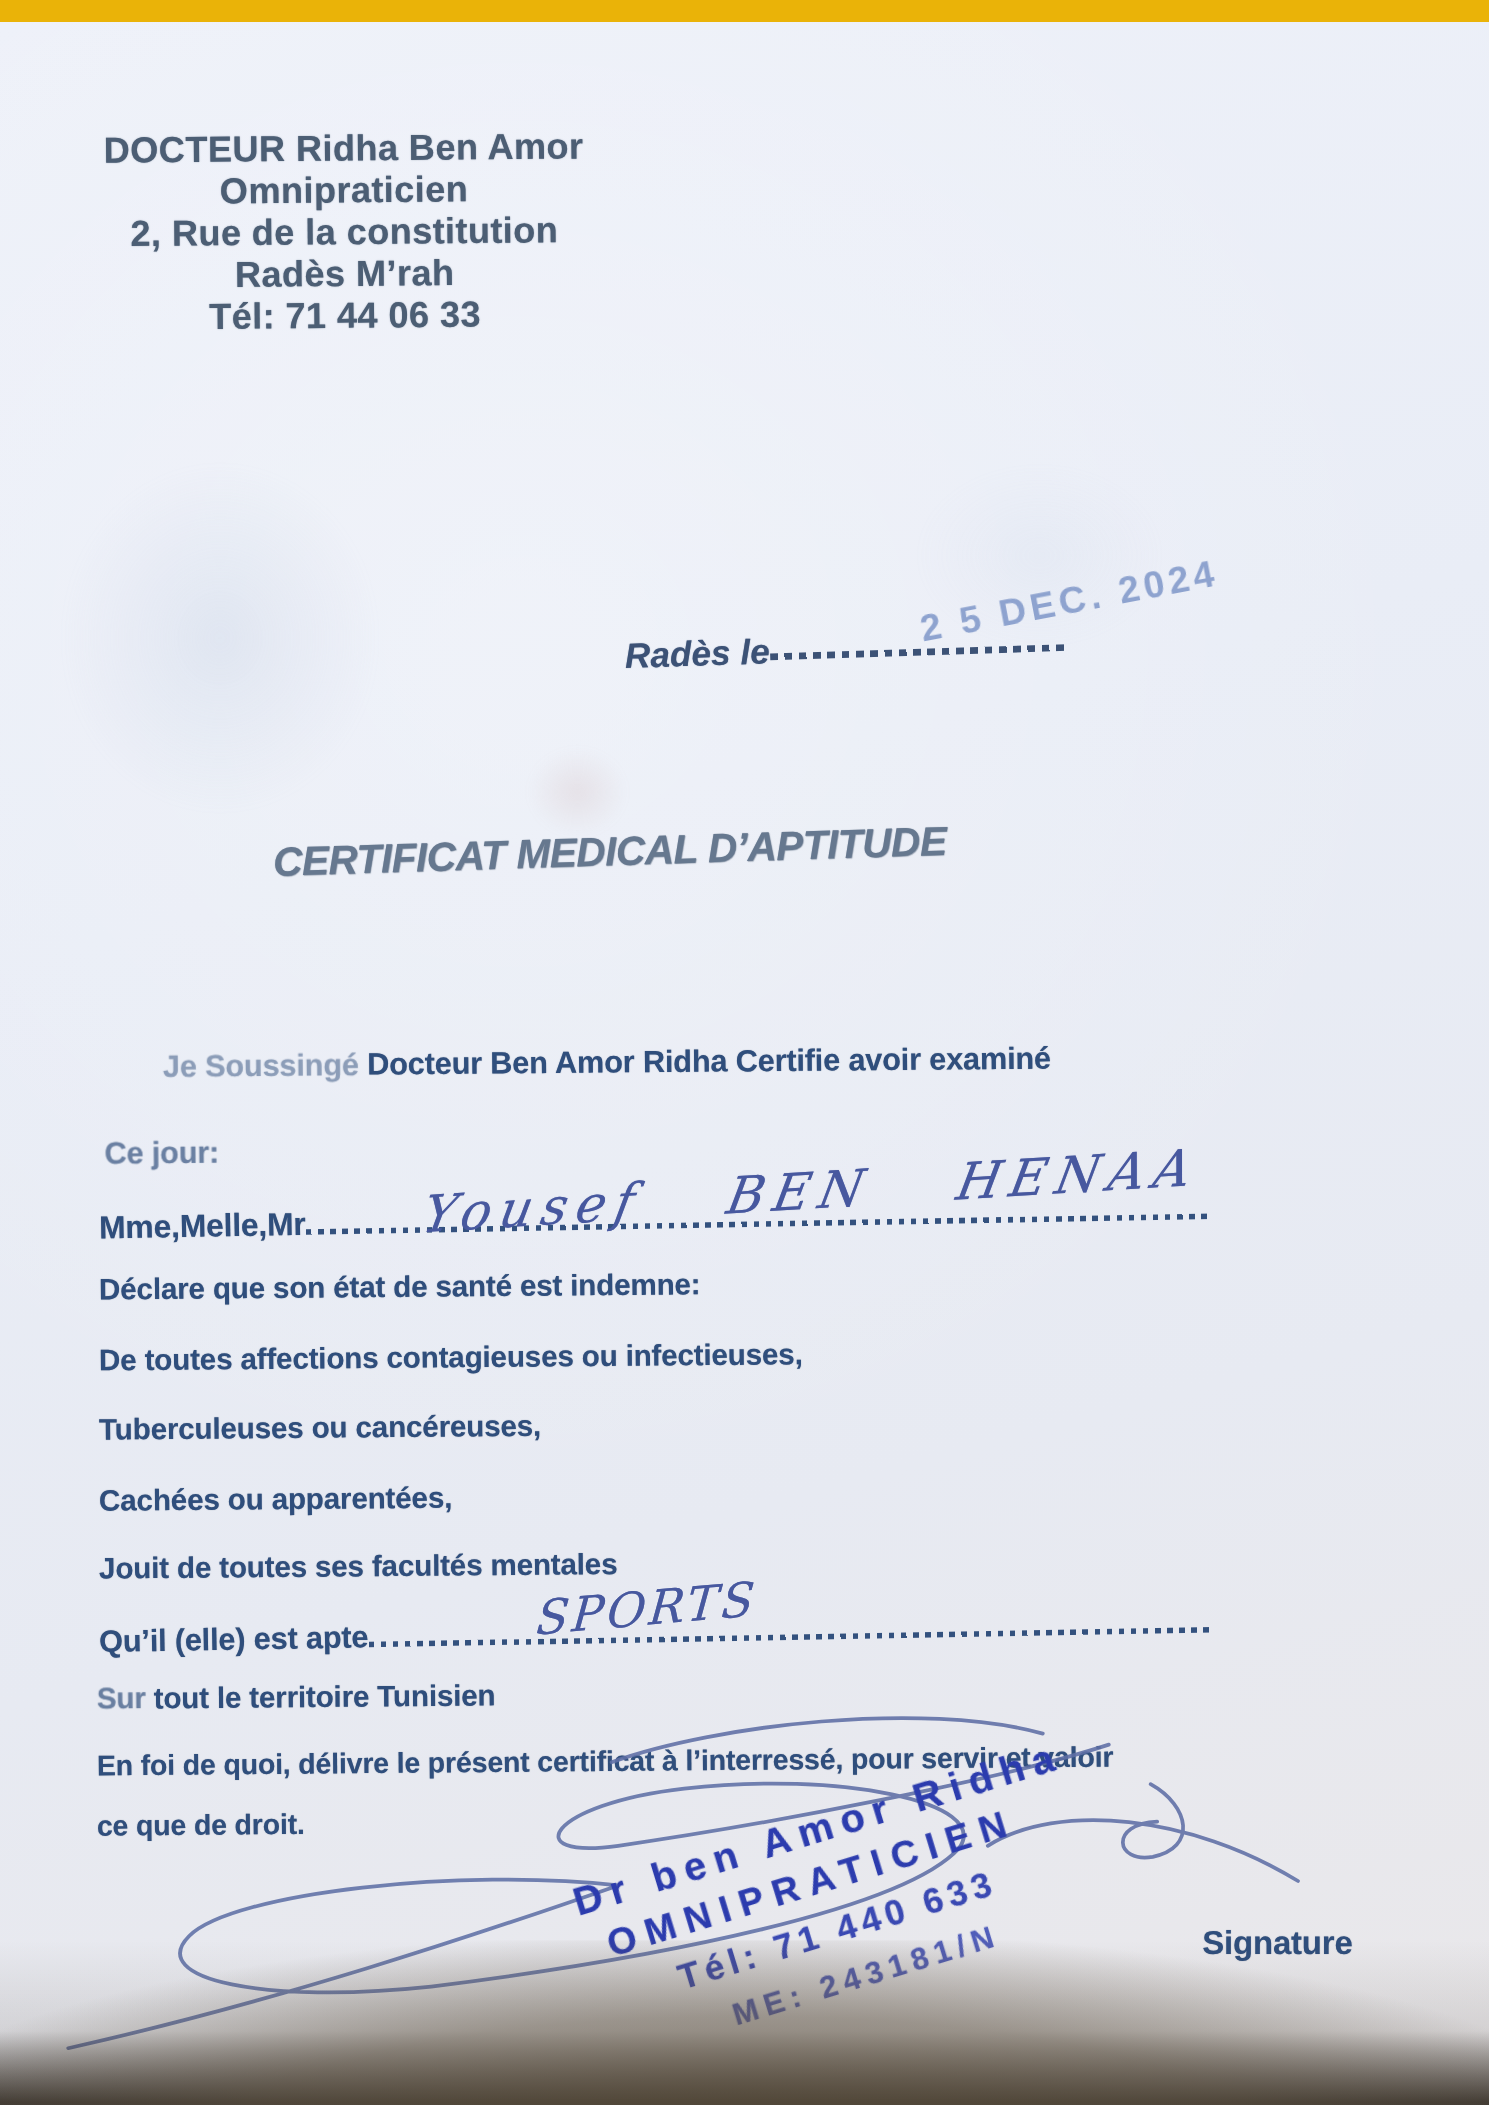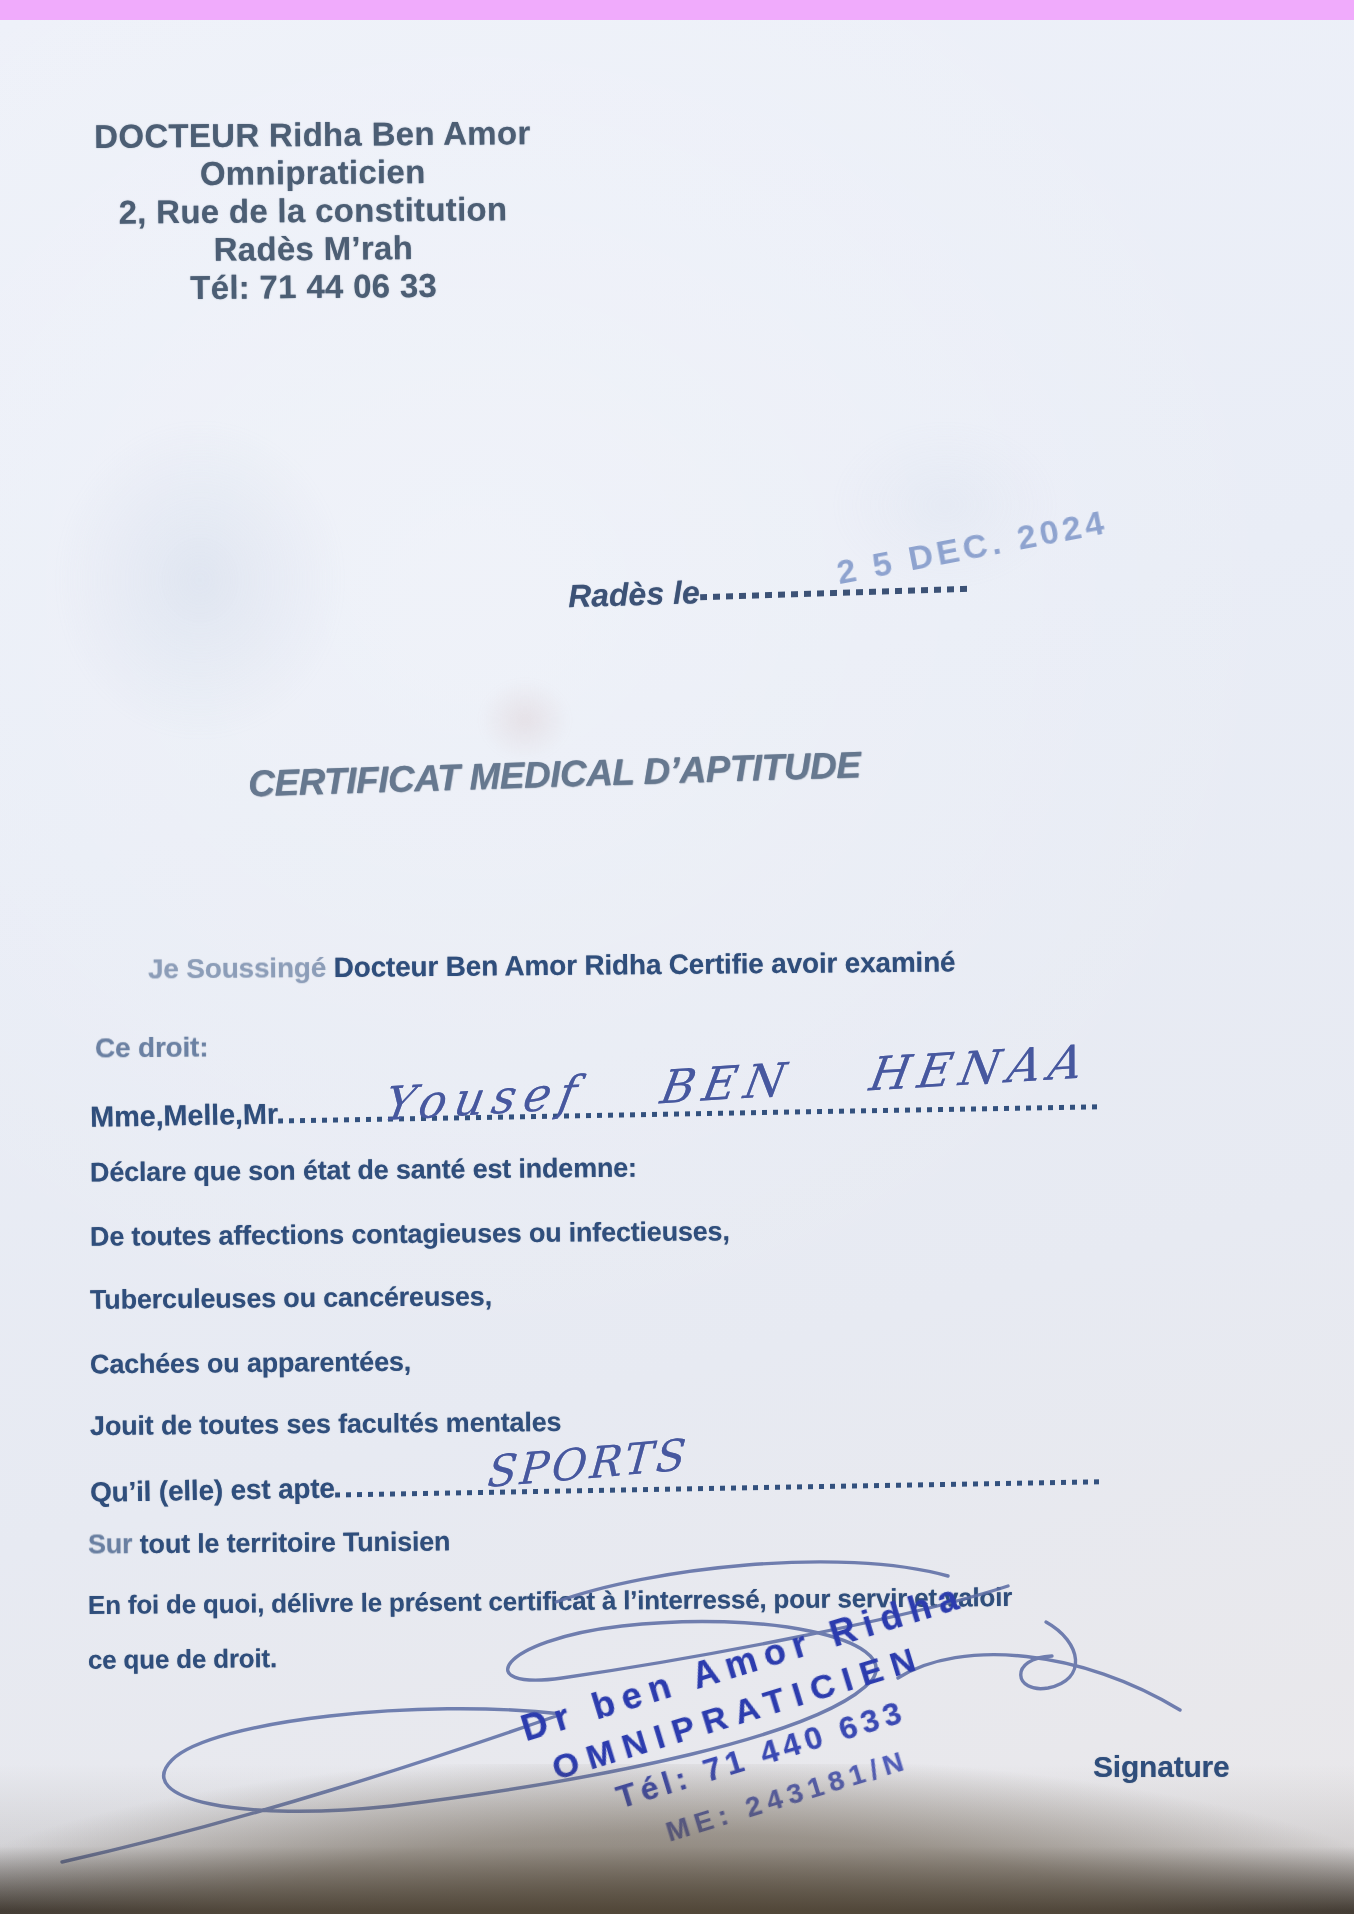--- a/index.html
+++ b/index.html
@@ -1,19 +1,19 @@
 <!DOCTYPE html>
 <html><head>
 <meta charset="utf-8">
 <style>
   html,body{margin:0;padding:0;background:#5a5048;}
   .stage{
     position:relative;width:1354px;height:1914px;overflow:hidden;
     font-family:"Liberation Sans",sans-serif;
-    background:#f0abfc;
+    background:#eab308;
   }
   
   .bg-top{
     position:absolute;left:0;top:0;width:100%;height:30px;z-index:6;
     background:linear-gradient(90deg,
       #17120e 0%,#1d1713 9%,#33261d 15%,
       #8d8a88 19%,#bcb8b4 22%,
       #a63418 27%,#c94b15 32%,
       #7c4b2e 39%,#b6762c 45%,
       #e2970e 52%,#f4e6c4 60%,
@@ -117,21 +117,21 @@
       <span class="date-label">Radès le</span><span class="leader" style="width:270px;"></span>
       <span class="date-stamp">2 5 DEC. 2024</span>
     </div>
 
     <div class="abs title">CERTIFICAT MEDICAL D’APTITUDE</div>
 
     <div class="abs body-line print soft" style="left:148px;top:930px;font-size:28px;">
       <span class="faded">Je Soussingé</span><span> Docteur Ben Amor Ridha Certifie avoir examiné</span>
     </div>
 
-    <div class="abs body-line print soft semi-faded" style="left:95px;top:1012px;font-size:28px;">Ce droit:</div>
+    <div class="abs body-line print soft semi-faded" style="left:95px;top:1012px;font-size:28px;">Ce jour:</div>
 
     <div class="abs fieldline" style="left:90px;top:1072px;width:1012px;transform:rotate(-1deg);">
       <span class="print soft" style="font-size:29px;">Mme,Melle,Mr</span>
       <span class="leader2"></span>
       <span class="handwriting hand-name">Yousef BEN HENAA</span>
     </div>
 
     <div class="abs body-line print soft" style="left:90px;top:1135px;">Déclare que son état de santé est indemne:</div>
     <div class="abs body-line print soft" style="left:90px;top:1199px;">De toutes affections contagieuses ou infectieuses,</div>
     <div class="abs body-line print soft" style="left:90px;top:1263px;">Tuberculeuses ou cancéreuses,</div>

